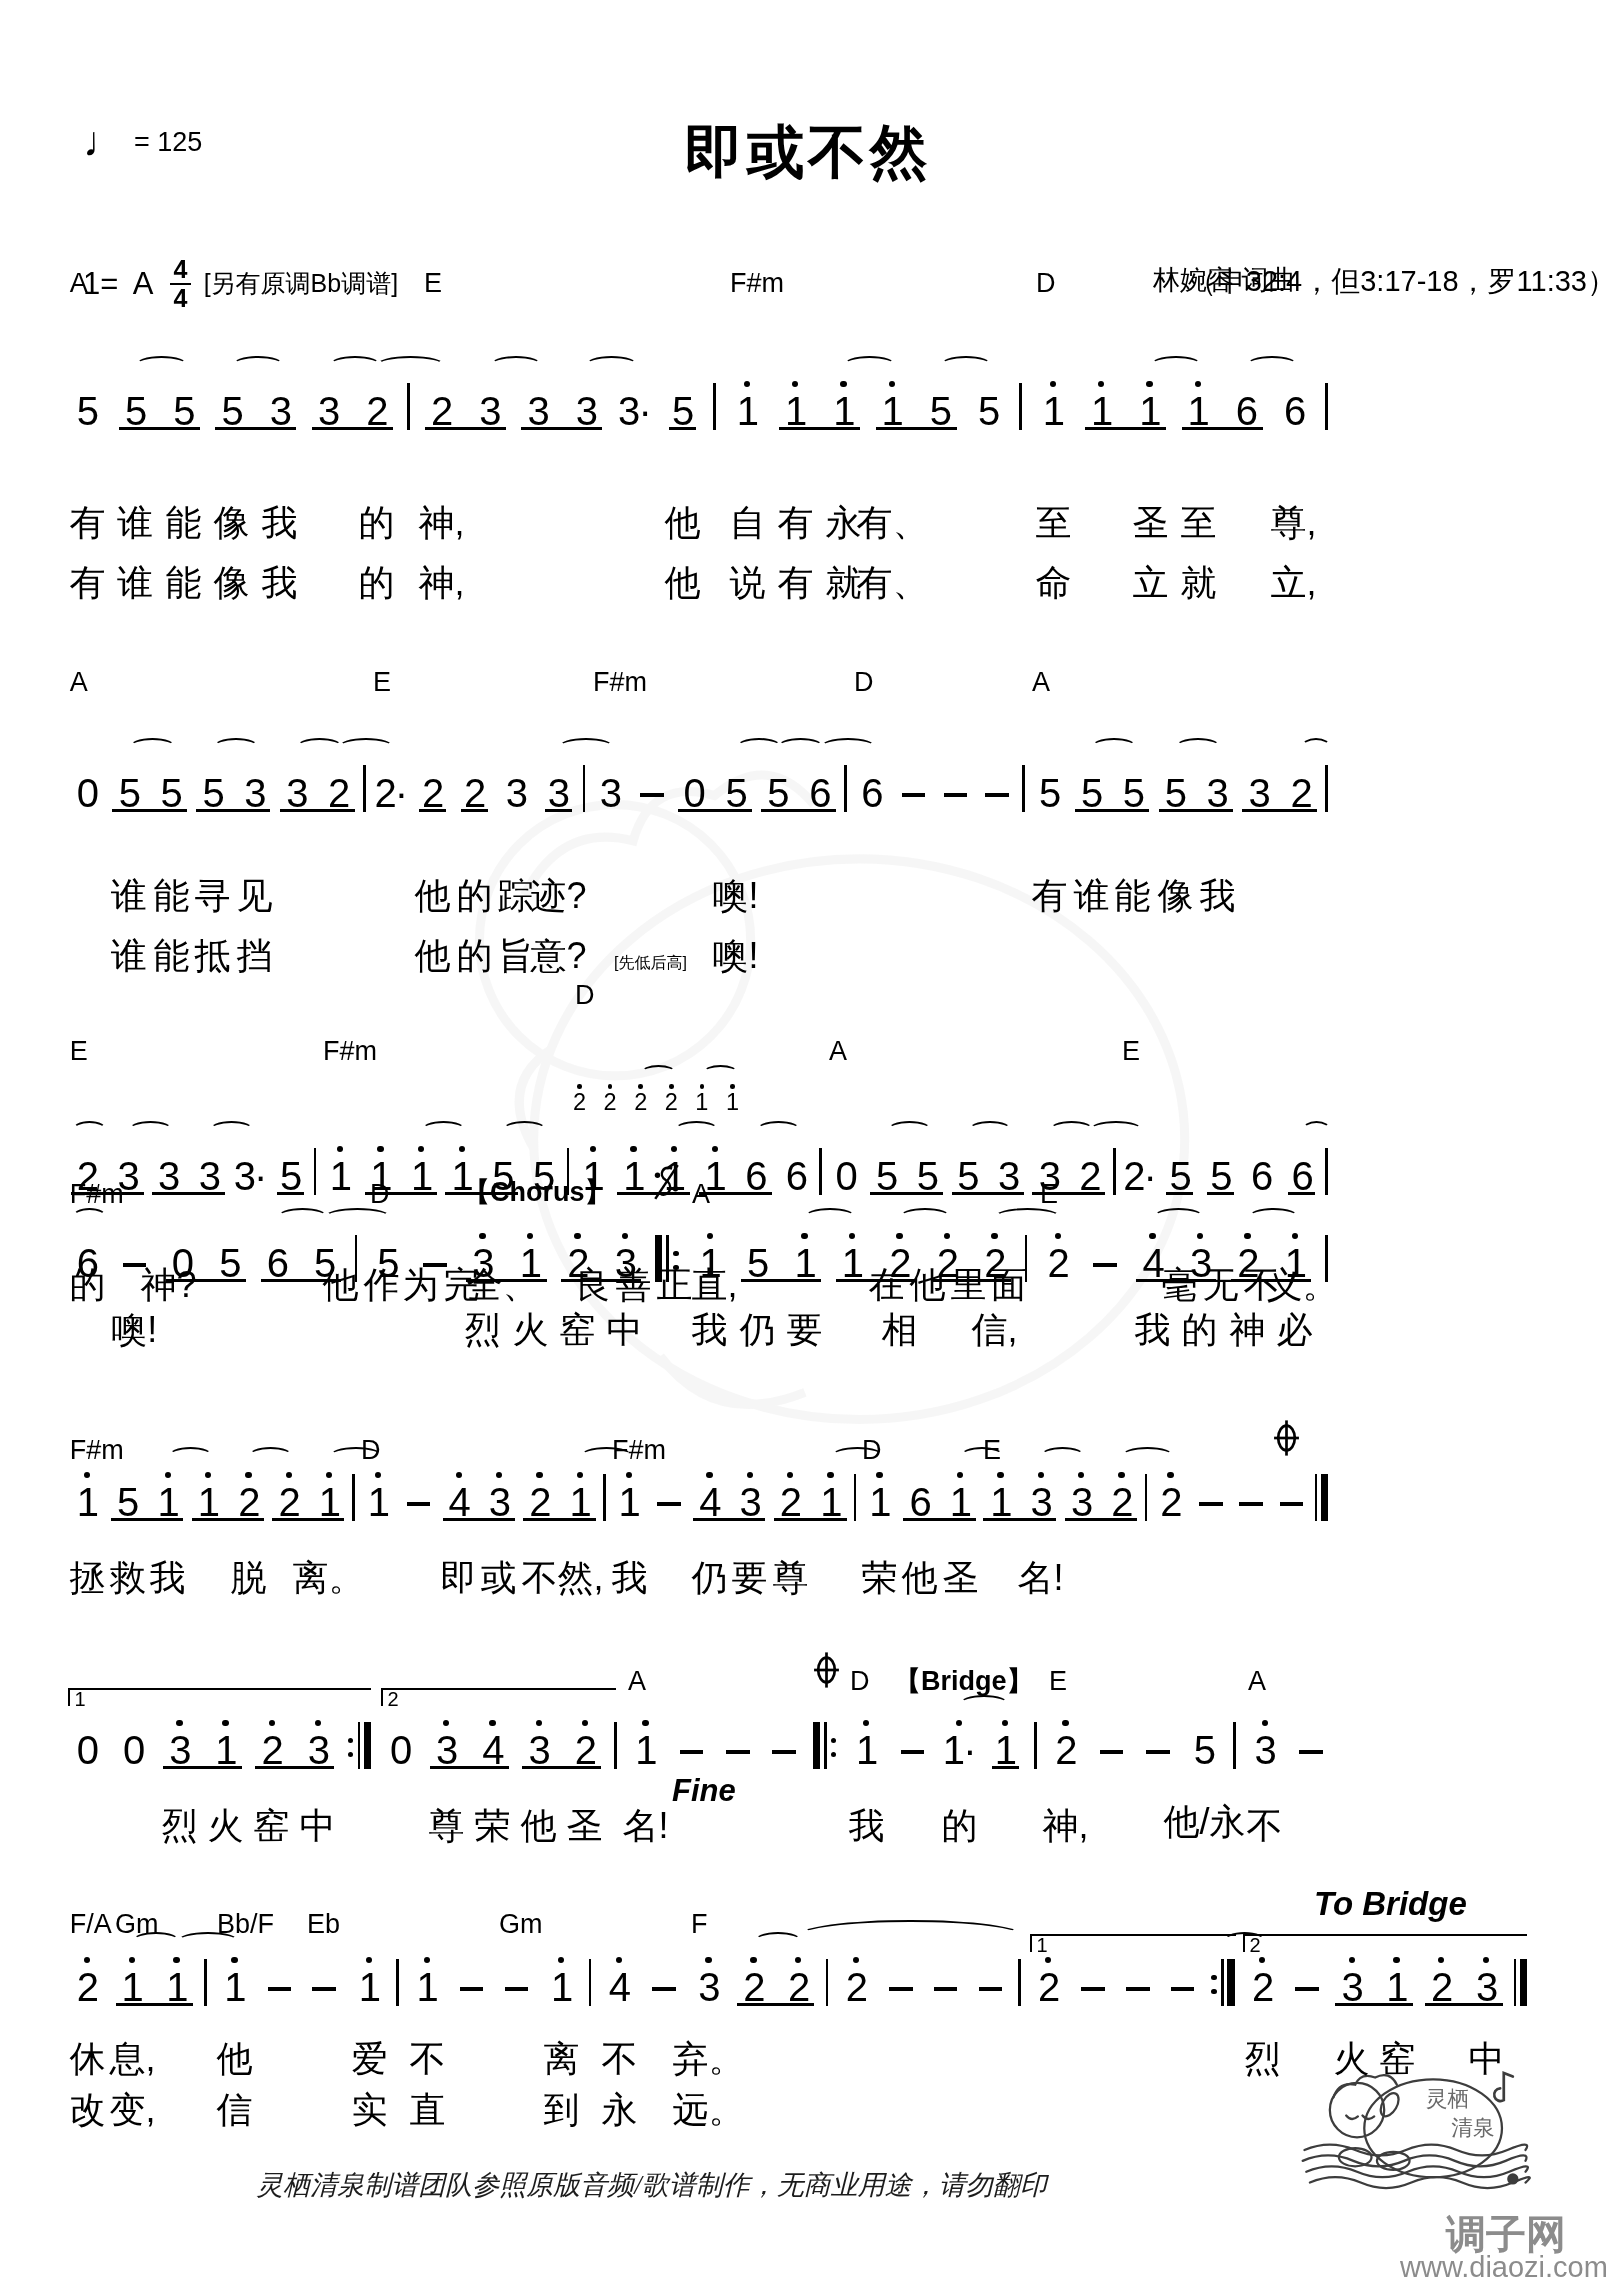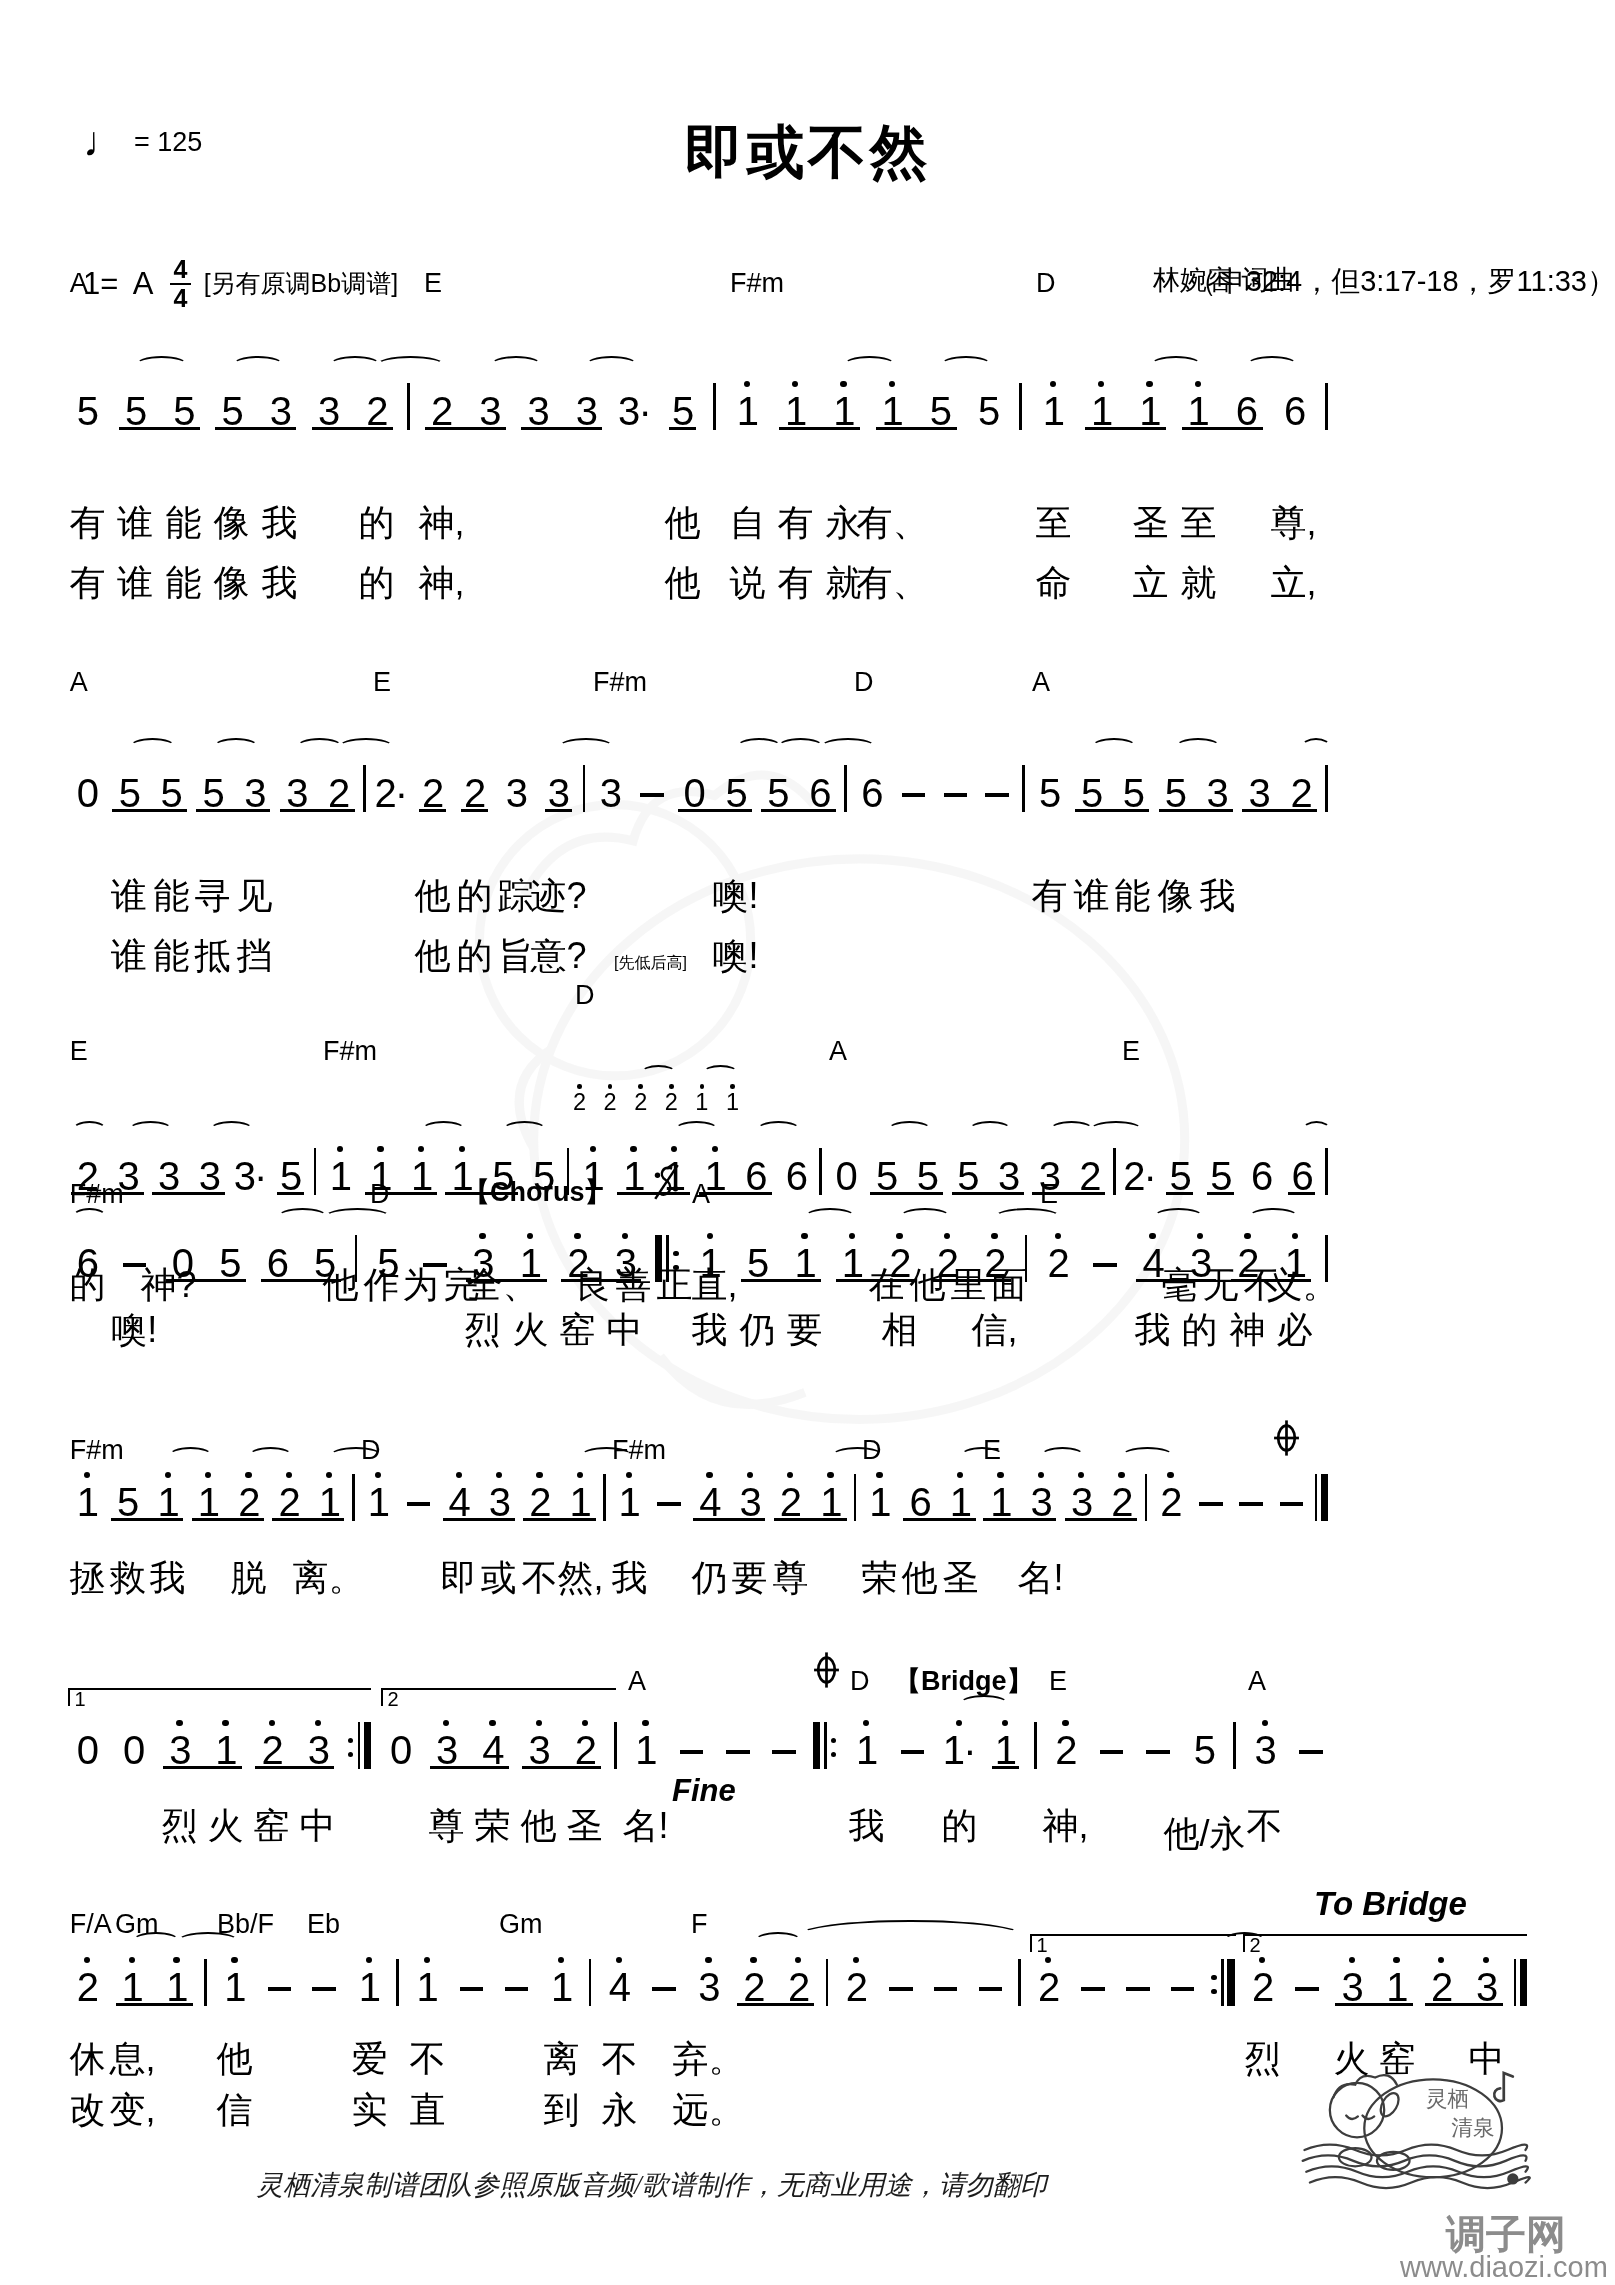--- a/index.html
+++ b/index.html
@@ -1068,21 +1068,21 @@
       <div class="lyr" style="left: 140px; top: 94px;">窑</div>
       <div class="lyr" style="left: 186px; top: 94px;">中</div>
       <div class="lyr" style="left: 315px; top: 94px;">尊</div>
       <div class="lyr" style="left: 361px; top: 94px;">荣</div>
       <div class="lyr" style="left: 407px; top: 94px;">他</div>
       <div class="lyr" style="left: 453px; top: 94px;">圣</div>
       <div class="lyr" style="left: 514px; top: 94px;">名!</div>
       <div class="lyr" style="left: 735px; top: 94px;">我</div>
       <div class="lyr" style="left: 828px; top: 94px;">的</div>
       <div class="lyr" style="left: 934px; top: 94px;">神,</div>
-      <div class="lyr" style="left: 1073px; top: 102px;">他/永</div>
+      <div class="lyr" style="left: 1073px; top: 90px;">他/永</div>
       <div class="lyr" style="left: 1133px; top: 94px;">不</div>
       <div class="volta" style="left: 0px; width: 301px; top: -20px;">
         <span>1</span>
       </div>
       <div class="volta" style="left: 313px; width: 233px; top: -20px;">
         <span>2</span>
       </div>
       <div class="anno" style="left: 744px; top: -58px;"><svg width="29" height="40" viewBox="0 0 28 38">
           <g stroke="#000" fill="none" stroke-width="2.6">
             <ellipse cx="14" cy="19" rx="8" ry="12"></ellipse>

